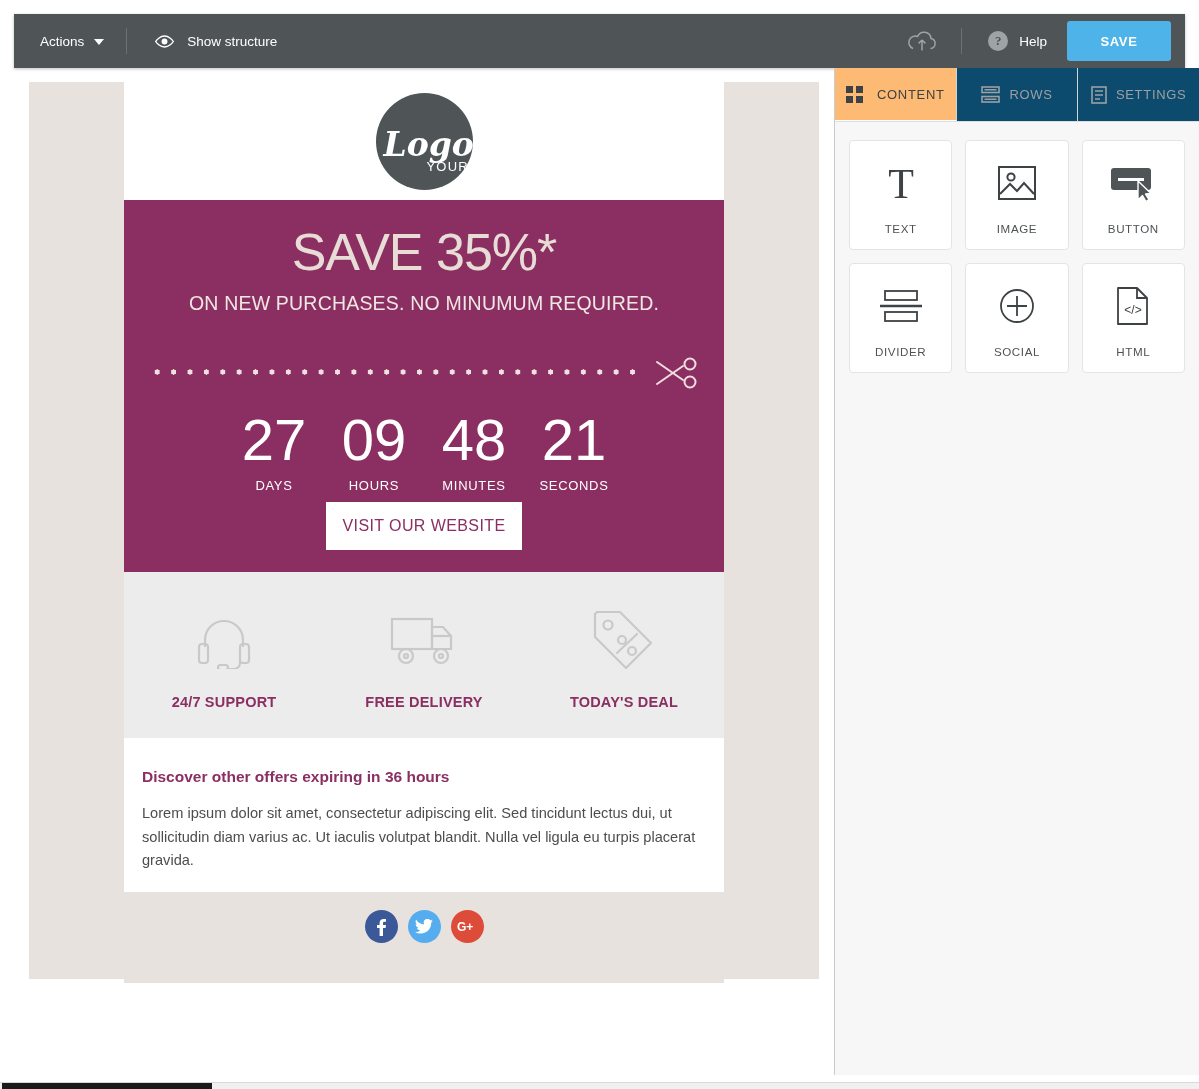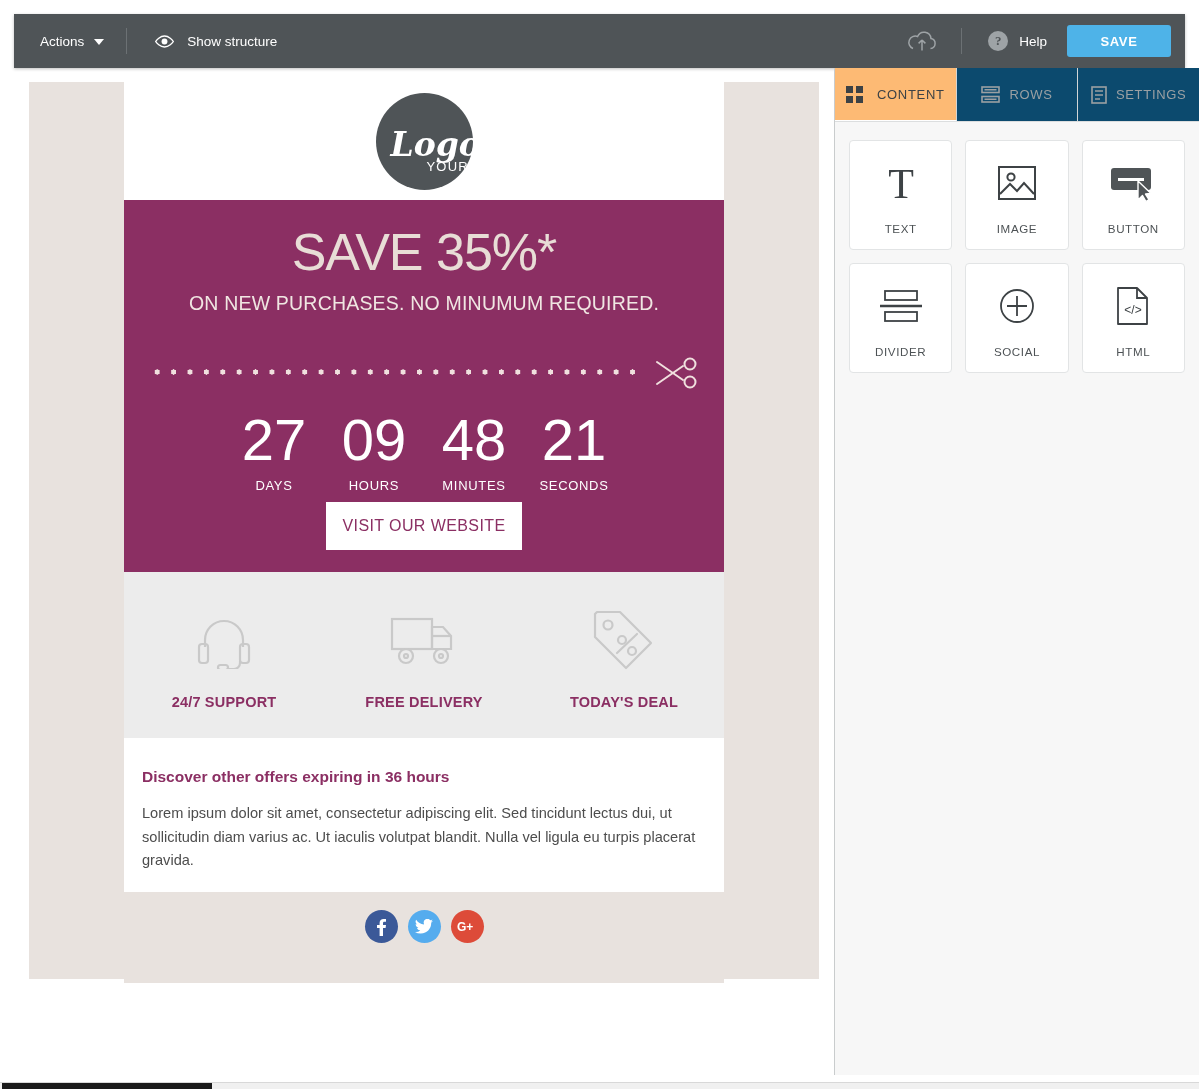--- a/index.html
+++ b/index.html
@@ -46,21 +46,21 @@
   }
   .qmark {
     width: 20px; height: 20px; border-radius: 50%; background: #9ea3a6;
     color: #4f5457; font-size: 13px; font-weight: bold;
     display: flex; align-items: center; justify-content: center;
     font-family: "Liberation Serif", serif;
   }
   .save-btn {
     background: #4eb3e8; color: #ffffff; font-size: 13px; font-weight: bold;
     letter-spacing: 0.6px; border: none; border-radius: 3px;
-    width: 104px; height: 32px; cursor: pointer;
+    width: 104px; height: 40px; cursor: pointer;
     font-family: "Liberation Sans", sans-serif;
   }
 
   
   .canvas {
     position: absolute; left: 14px; top: 82px;
     width: 820px; height: 993px;
     background: #ffffff; overflow: hidden;
   }
   .email-wrap {
@@ -78,21 +78,21 @@
   .logo-circle {
     width: 97px; height: 97px; border-radius: 50%; background: #4f5457;
     display: flex; flex-direction: column; align-items: center; justify-content: center;
     position: relative;
   }
   .logo-your {
     position: absolute; left: 51px; top: 25px;
     color: #ffffff; font-size: 13px; letter-spacing: 1.2px; margin-top: 41px;
   }
   .logo-logo {
-    position: absolute; left: 15px; top: 32px;
+    position: absolute; left: 8px; top: 32px;
     color: #ffffff; font-size: 33px;
     font-family: "DejaVu Serif", serif; font-style: italic; font-weight: bold;
   }
 
   
   .hero {
     background: #8b2f63; padding: 24px 0 22px;
     text-align: center; color: #ffffff;
   }
   .hero-head {

